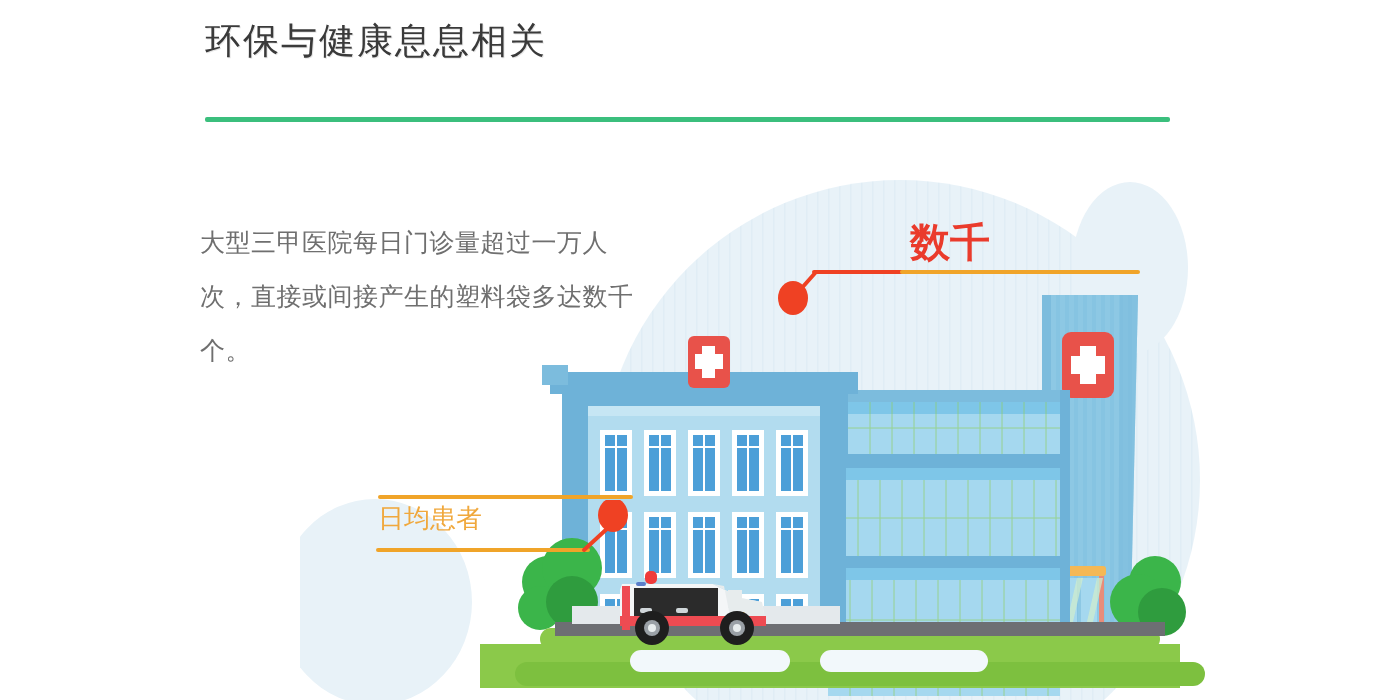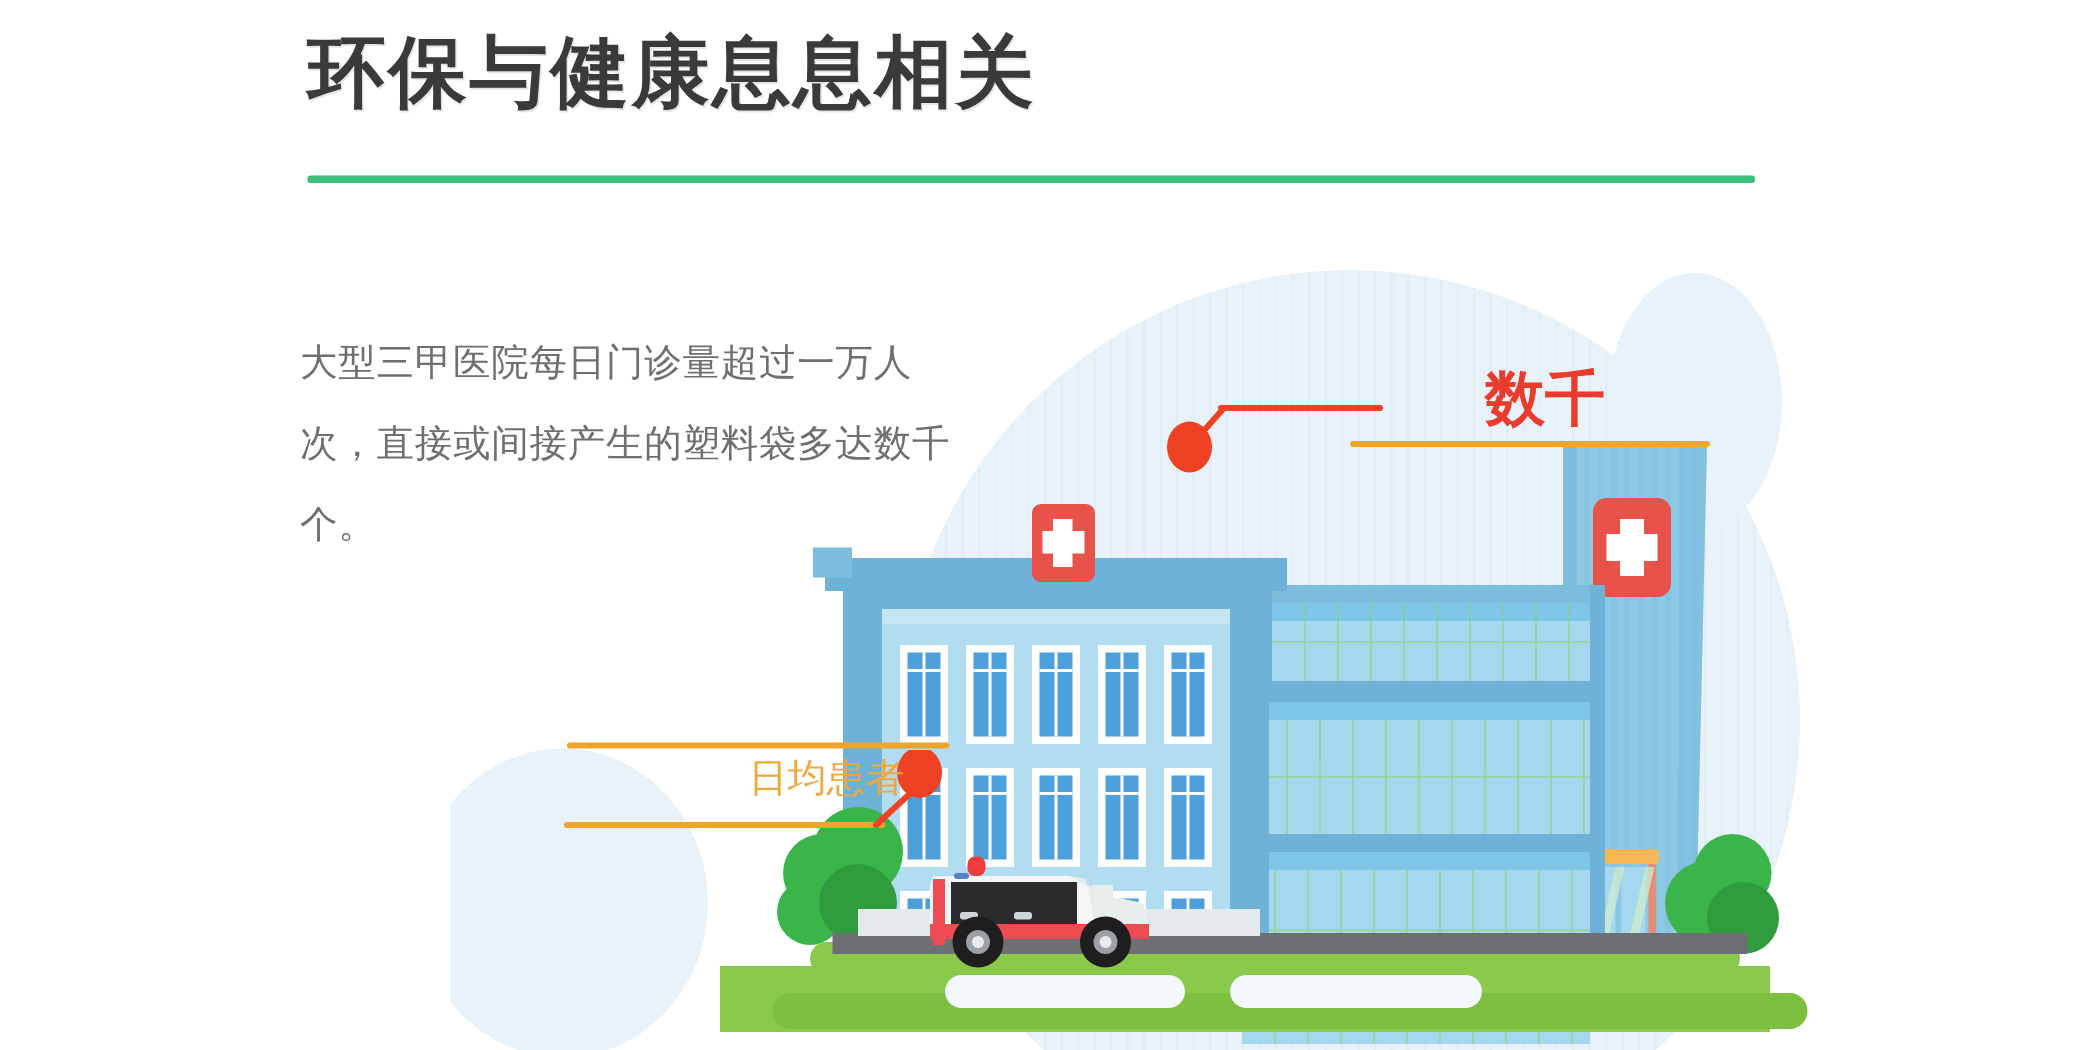--- a/index.html
+++ b/index.html
@@ -18,22 +18,22 @@
     overflow: hidden;
   }
 
   
   #title-block {
     position: absolute;
     left: 205px; top: 22px;
     width: 1000px;
   }
   #page-title {
-    font-size: 52px;
-    font-weight: bold;
+    font-size: 36px;
+    font-weight: normal;
     color: #3a3a3a;
     letter-spacing: 2px;
     line-height: 1.05;
     margin: 0;
     white-space: nowrap;
     text-shadow: 1px 1px 0 rgba(0,0,0,0.10);
   }
   #title-rule {
     position: absolute;
     left: 205px; top: 117px;
@@ -78,29 +78,29 @@
   }
   .callout-label {
     font-size: 26px;
     color: #f0a83c;
     line-height: 1;
     white-space: nowrap;
   }
 
   
   #callout-thousands { left: 900px; top: 222px; width: 250px; }
-  #callout-thousands .callout-value { text-align: center; padding-left: 10px; margin-top: 24px; }
+  #callout-thousands .callout-value { text-align: left; padding-left: 10px; }
   #callout-thousands .callout-rule { width: 240px; }
   #callout-thousands .callout-label { text-align: center; width: 200px; }
 
   
   #callout-tenthousand { left: 378px; top: 487px; width: 260px; }
   #callout-tenthousand .callout-value { text-align: left; }
   #callout-tenthousand .callout-rule { width: 255px; }
-  #callout-tenthousand .callout-label { text-align: right; width: 225px; }
+  #callout-tenthousand .callout-label { text-align: left; width: 225px; }
 
   
   .connector { position: absolute; pointer-events: none; }
   #connector-thousands { left: 770px; top: 258px; }
   #connector-tenthousand { left: 370px; top: 500px; }
 </style>
 </head>
 <body>
 
 <div id="slide">

